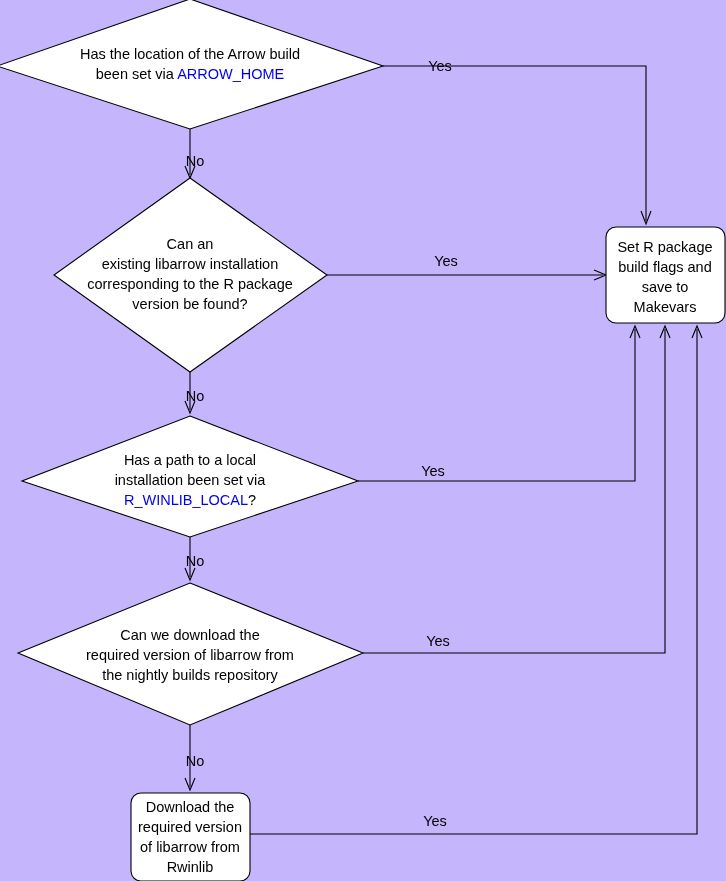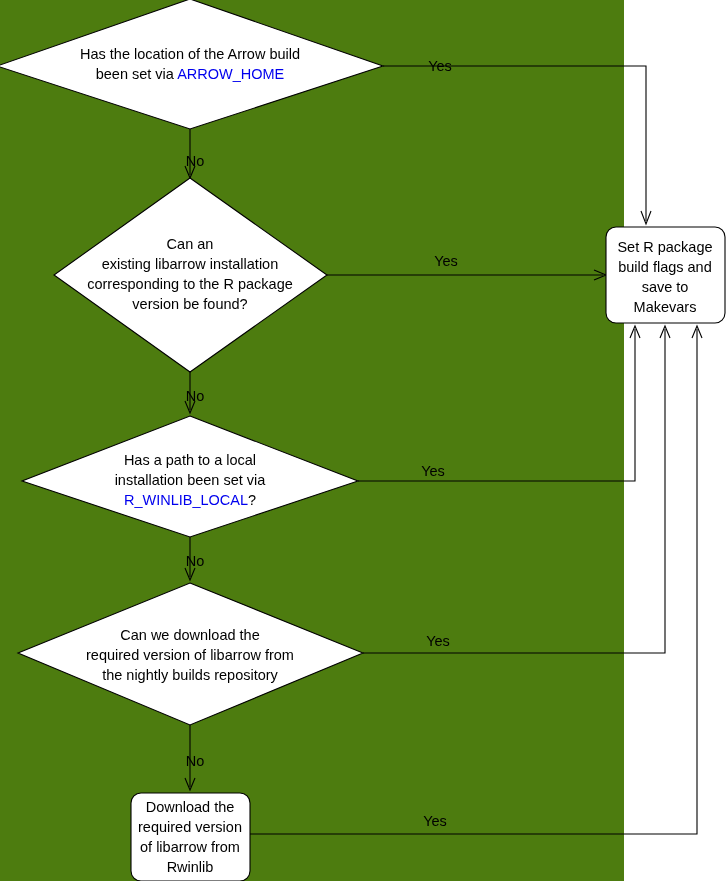--- a/index.html
+++ b/index.html
@@ -9,23 +9,23 @@
     background: #ffffff;
   }
   body {
     width: 726px;
     height: 881px;
     overflow: hidden;
     font-family: "Liberation Sans", sans-serif;
   }
   #flowchart-root {
     position: relative;
-    width: 624px;
+    width: 726px;
     height: 881px;
-    background: #4d7c0f;
+    background: #c4b5fd;
   }
   svg#flow-svg {
     display: block;
     width: 726px;
     height: 881px;
   }
   .shape-outline {
     fill: #ffffff;
     stroke: #000000;
     stroke-width: 1.1;

